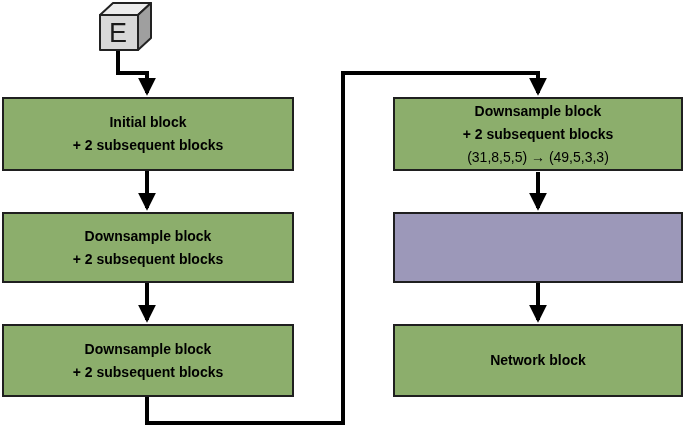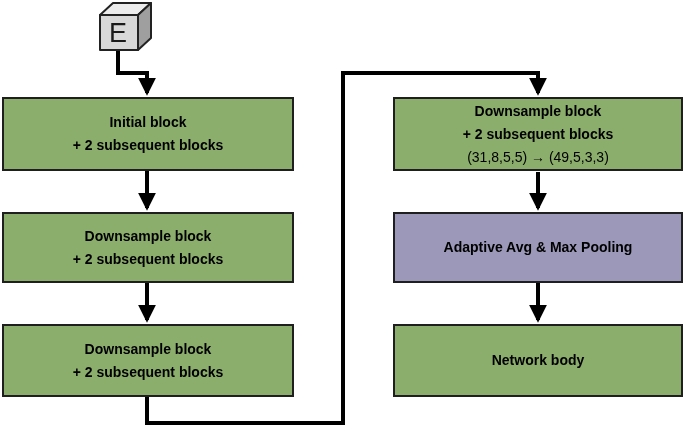--- a/index.html
+++ b/index.html
@@ -81,20 +81,19 @@
     <span class="b-sub">+ 2 subsequent blocks</span>
   </div>
 
   <div class="block green col-right row-1">
     <span class="b-title">Downsample block</span>
     <span class="b-sub">+ 2 subsequent blocks</span>
     <span class="b-dims">(31,8,5,5) → (49,5,3,3)</span>
   </div>
 
   <div class="block purple col-right row-2">
-    <span class="b-title">Adaptive Avg &amp; Max Pooling</span>
   </div>
 
   <div class="block green col-right row-3">
-    <span class="b-title">Network body</span>
+    <span class="b-title">Network block</span>
   </div>
 
 </div>
 
 </body></html>

